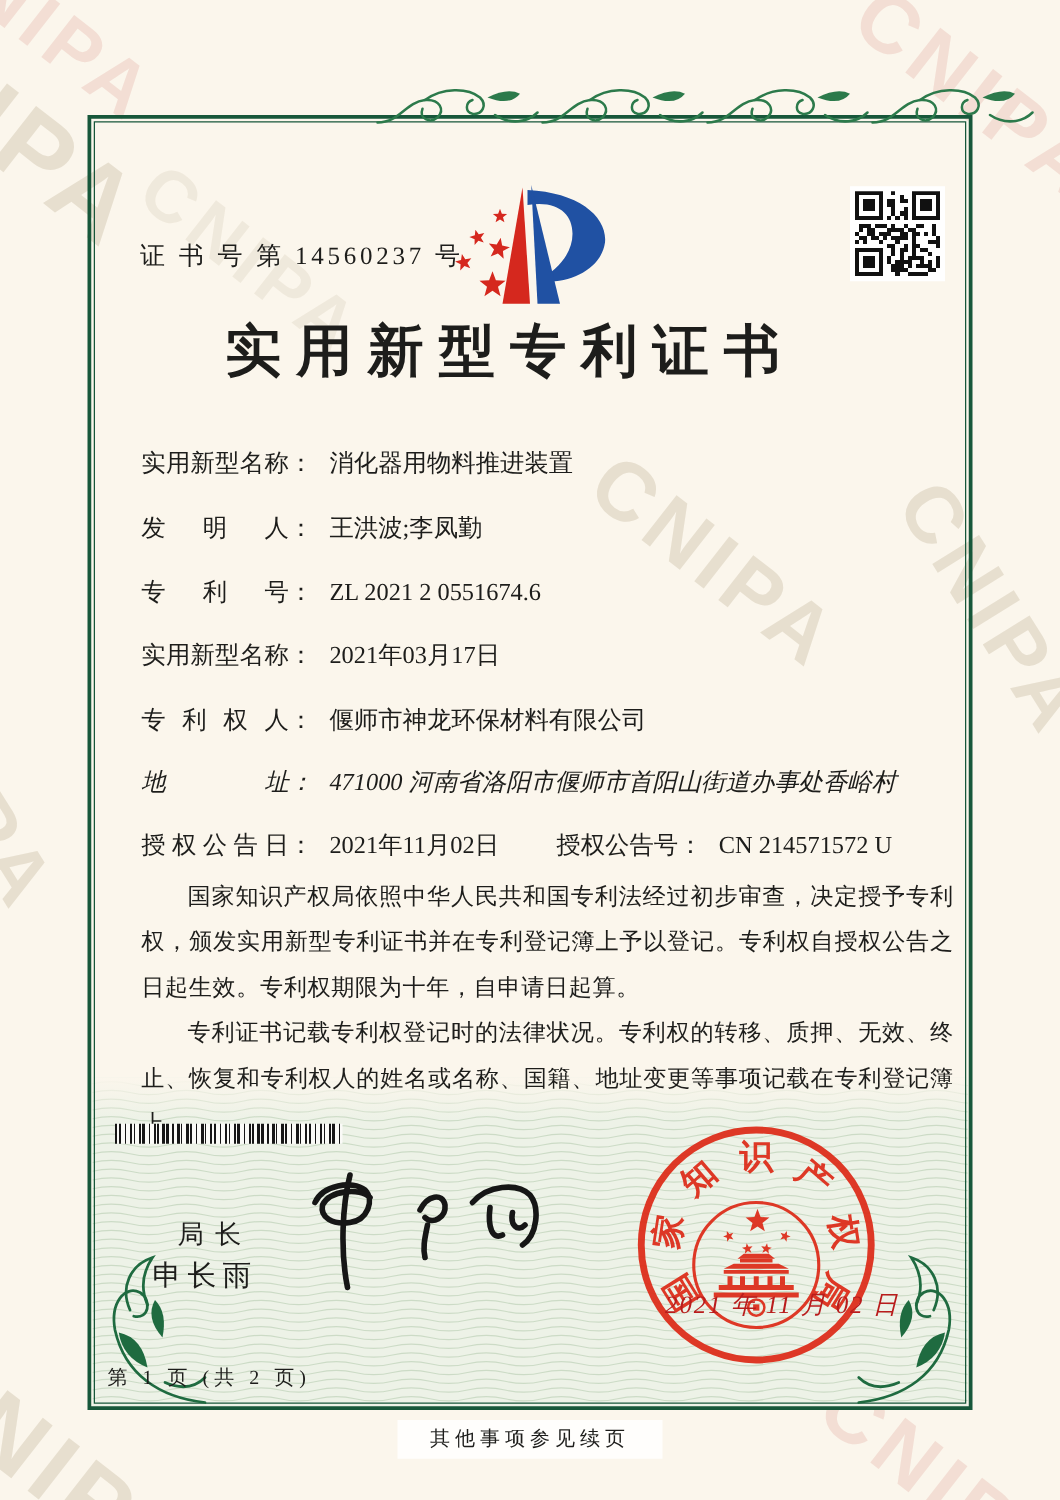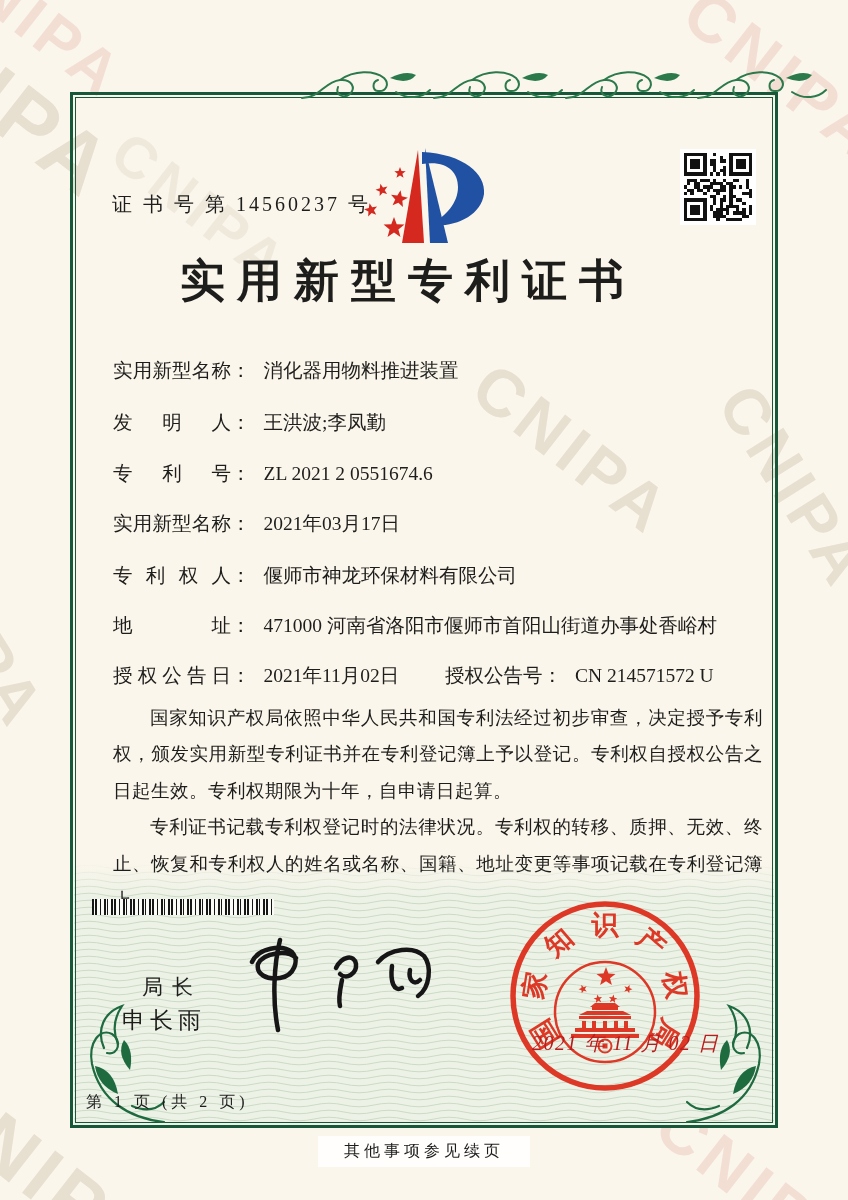--- a/index.html
+++ b/index.html
@@ -53,21 +53,21 @@
   .qr{position:absolute;left:680px;top:149px;width:76px;height:76px;background:#fff;
       padding:4px;z-index:4;}
   .title{position:absolute;left:70px;top:251px;width:664px;text-align:center;
          font-size:45px;font-weight:bold;letter-spacing:12px;text-indent:12px;z-index:4;}
 
   
   .frow{position:absolute;left:113px;font-size:19.5px;white-space:nowrap;z-index:4;}
   .flabel{display:inline-block;width:118px;text-align:justify;text-align-last:justify;}
   .fcolon{margin-right:13px;}
   .r0{top:357px;} .r1{top:409px;} .r2{top:460px;} .r3{top:510px;}
-  .r4{top:562px;} .r5{top:612px;} .r6{top:662px;}
+  .r4{top:562px;} .r5{top:612px;font-style:italic;} .r6{top:662px;}
   .grant2{position:absolute;left:445px;top:662px;font-size:19.5px;white-space:nowrap;z-index:4;}
 
   
   .body-text{position:absolute;left:113px;top:700px;width:650px;font-size:18.5px;
              line-height:36.4px;text-align:justify;letter-spacing:.5px;z-index:4;}
   .body-text p{margin:0;text-indent:2em;}
 
   
   .barcode{position:absolute;left:92px;top:899px;width:182px;height:16px;z-index:4;
     background:repeating-linear-gradient(90deg,#161616 0 2px,#fafaf7 2px 3px,

